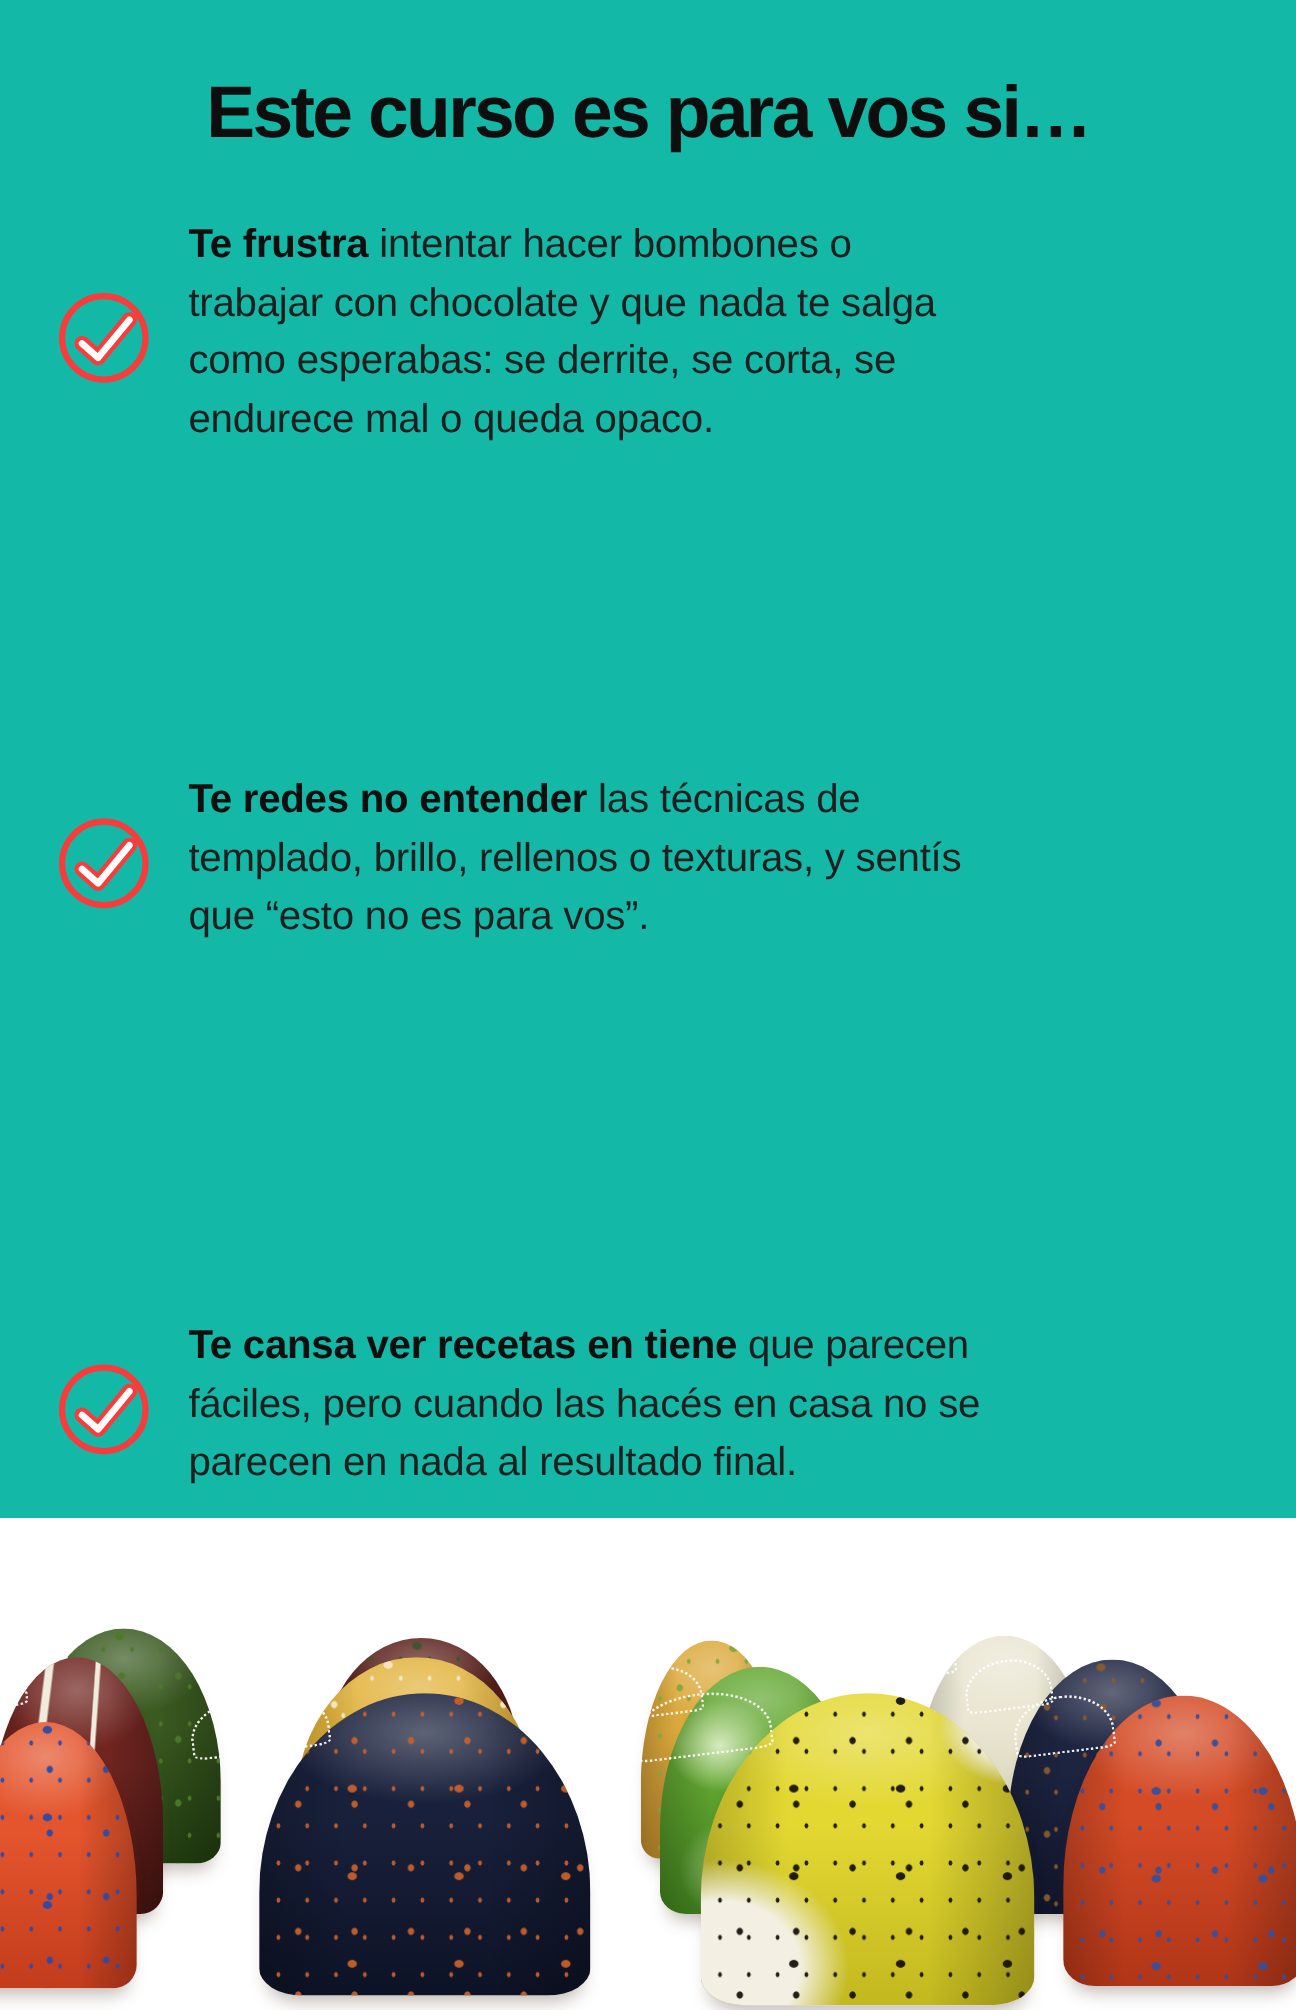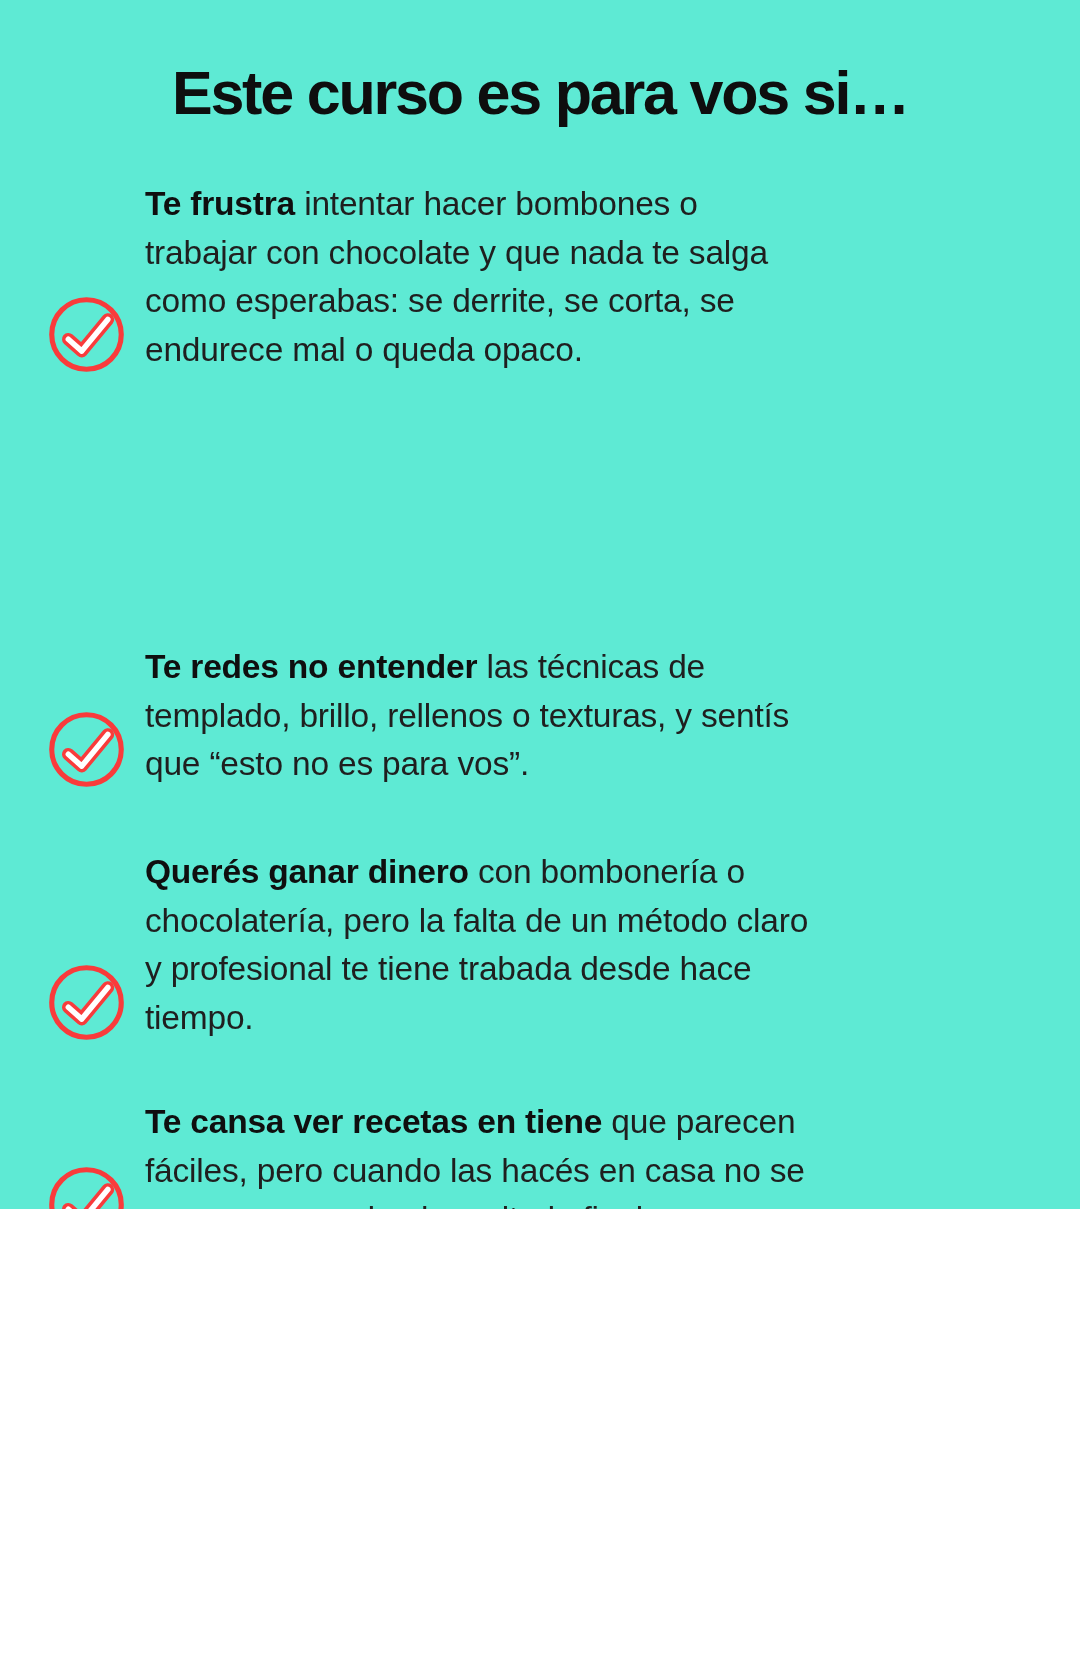--- a/index.html
+++ b/index.html
@@ -3,45 +3,45 @@
 <meta charset="utf-8">
 <style>
   :root { --accent: #F93B3B; }
   * { box-sizing: border-box; margin: 0; padding: 0; }
   html, body { background: #ffffff; }
   body { font-family: "Liberation Sans", sans-serif; }
 
   .page {
     position: relative;
     width: 1080px;
-    height: 1209px;
+    height: 1675px;
     margin: 0 auto;
-    background: #5eead4;
+    background: #14b8a6;
     overflow: hidden;
   }
 
   .headline {
     position: absolute;
     top: 58px;
     left: 0;
     width: 1080px;
     text-align: center;
     font-size: 61px;
     font-weight: 700;
     letter-spacing: -2.2px;
     color: #0e0e0e;
   }
 
   .bullet {
     position: absolute;
     left: 47px;
     width: 930px;
     display: flex;
-    align-items: flex-end;
-    gap: 19px;
+    align-items: center;
+    gap: 31px;
   }
   .bullet.p1 { top: 180px; }
   .bullet.p2 { top: 437px; }
   .bullet.p3 { top: 643px; }
   .bullet.p4 { top: 848px; }
   .bullet.p5 { top: 1098px; }
 
   .check-icon {
     flex: 0 0 auto;
     width: 79px;
@@ -160,31 +160,20 @@
     <svg class="check-icon" viewBox="0 0 100 100" aria-hidden="true">
       <circle cx="50" cy="50" r="44" fill="none" stroke="currentColor" stroke-width="6.5"></circle>
       <path d="M27 56 L44 71 L77 31" fill="none" stroke="currentColor" stroke-width="16" stroke-linecap="round" stroke-linejoin="round"></path>
       <path d="M27 56 L44 71 L77 31" fill="none" stroke="#ffffff" stroke-width="7" stroke-linecap="round" stroke-linejoin="round"></path>
     </svg>
     <p class="bullet-text"><strong class="lead">Te redes no entender</strong><span class="rest"> las técnicas de
 templado, brillo, rellenos o texturas, y sentís
 que “esto no es para vos”.</span></p>
   </div>
 
-  <div class="bullet p4">
-    <svg class="check-icon" viewBox="0 0 100 100" aria-hidden="true">
-      <circle cx="50" cy="50" r="44" fill="none" stroke="currentColor" stroke-width="6.5"></circle>
-      <path d="M27 56 L44 71 L77 31" fill="none" stroke="currentColor" stroke-width="16" stroke-linecap="round" stroke-linejoin="round"></path>
-      <path d="M27 56 L44 71 L77 31" fill="none" stroke="#ffffff" stroke-width="7" stroke-linecap="round" stroke-linejoin="round"></path>
-    </svg>
-    <p class="bullet-text"><strong class="lead">Querés ganar dinero</strong><span class="rest"> con bombonería o
-chocolatería, pero la falta de un método claro
-y profesional te tiene trabada desde hace
-tiempo.</span></p>
-  </div>
 
   <div class="bullet p5">
     <svg class="check-icon" viewBox="0 0 100 100" aria-hidden="true">
       <circle cx="50" cy="50" r="44" fill="none" stroke="currentColor" stroke-width="6.5"></circle>
       <path d="M27 56 L44 71 L77 31" fill="none" stroke="currentColor" stroke-width="16" stroke-linecap="round" stroke-linejoin="round"></path>
       <path d="M27 56 L44 71 L77 31" fill="none" stroke="#ffffff" stroke-width="7" stroke-linecap="round" stroke-linejoin="round"></path>
     </svg>
     <p class="bullet-text"><strong class="lead">Te cansa ver recetas en tiene</strong><span class="rest"> que parecen
 fáciles, pero cuando las hacés en casa no se
 parecen en nada al resultado final.</span></p>

